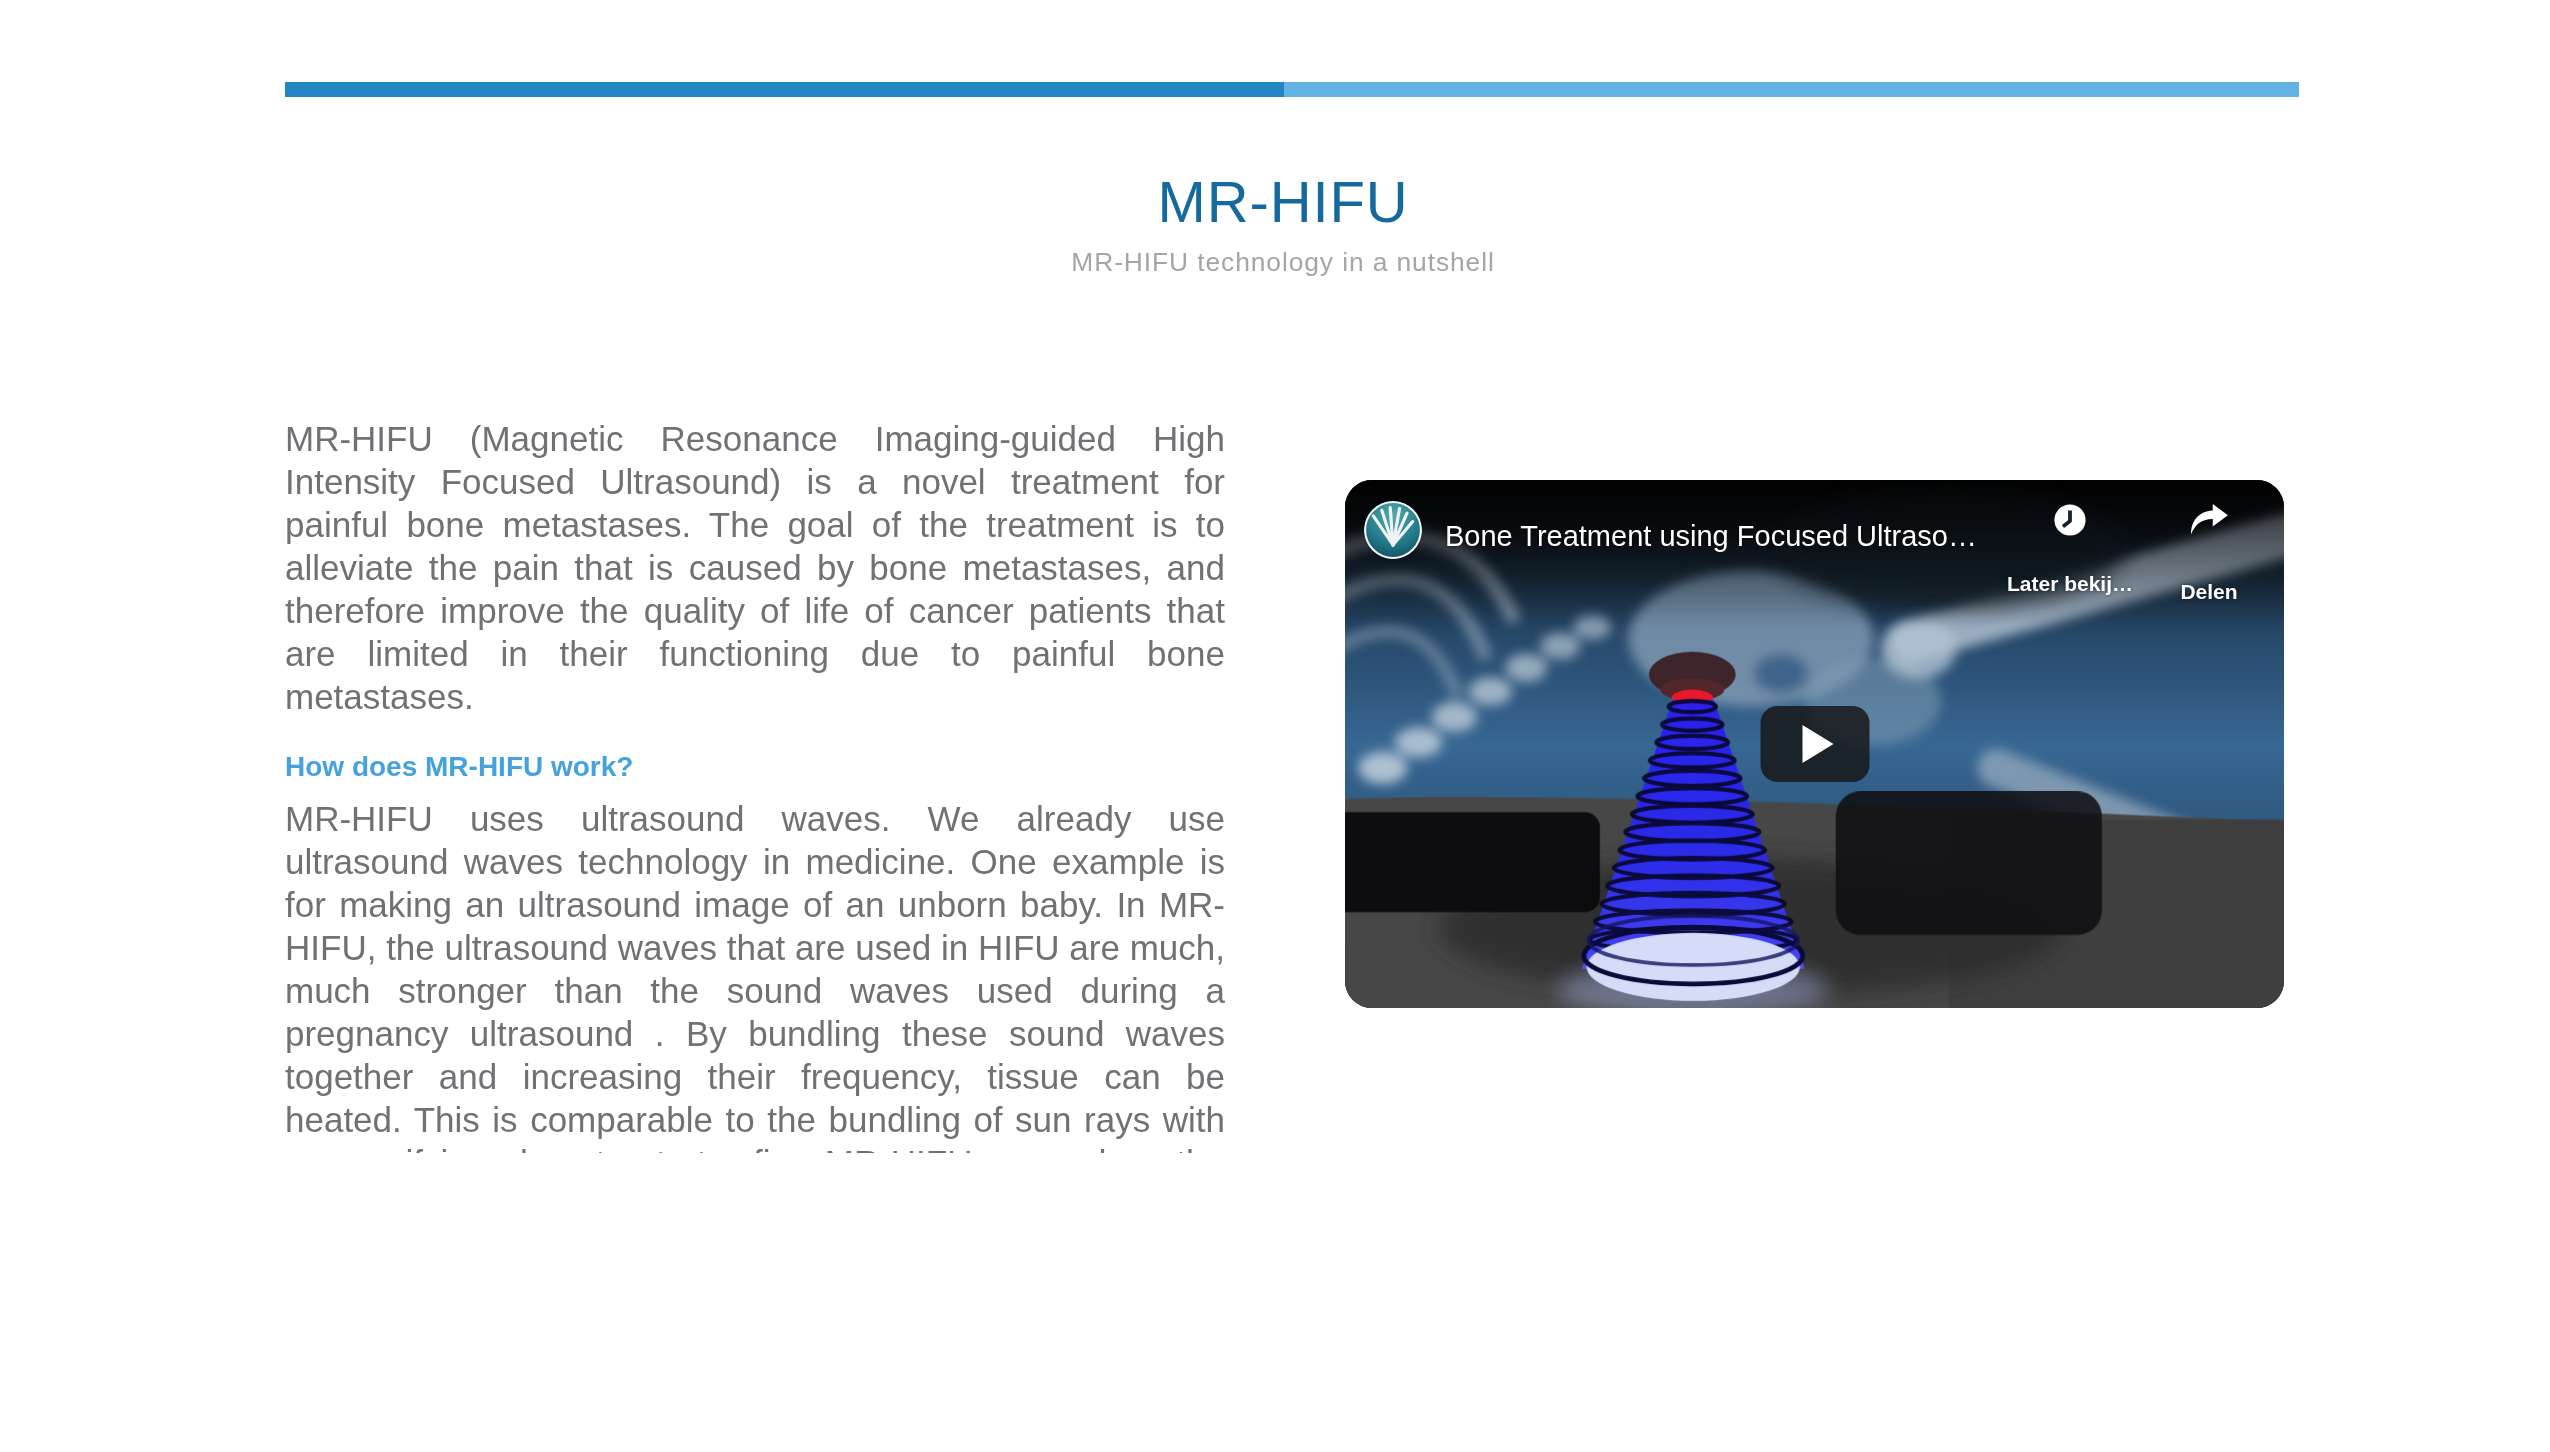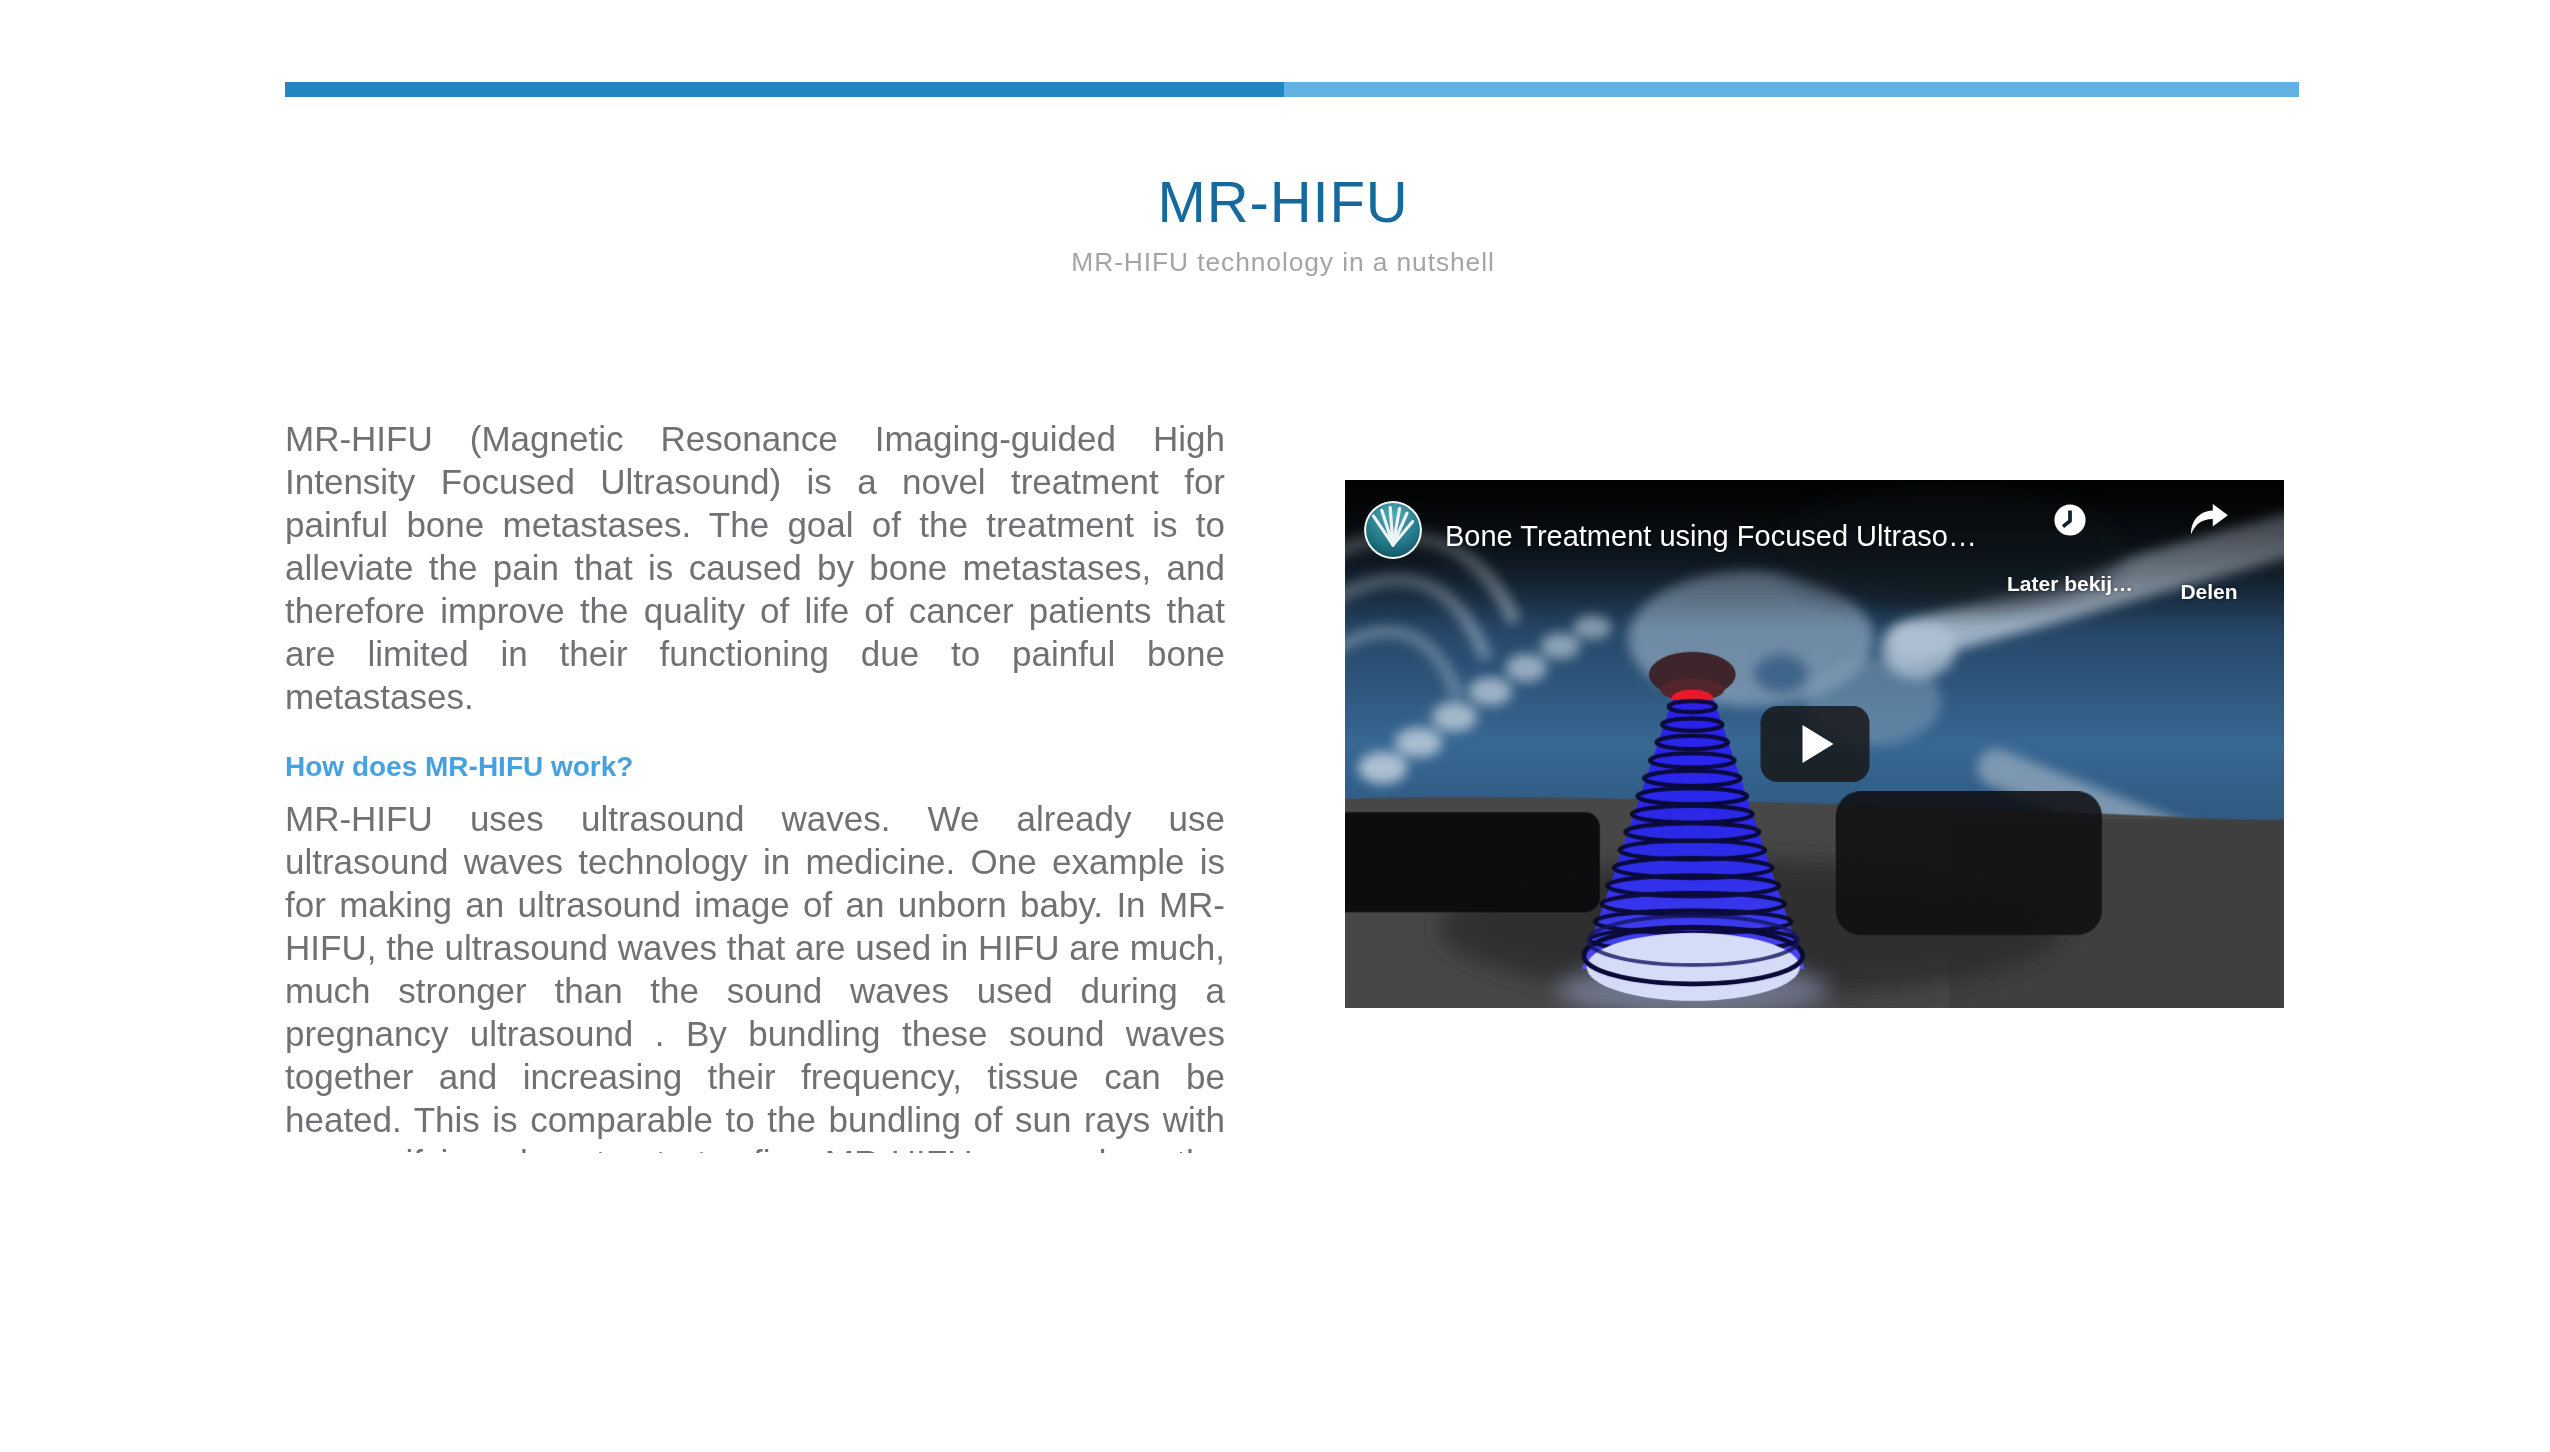--- a/index.html
+++ b/index.html
@@ -19,21 +19,21 @@
                    font-size: 26.4px; font-weight: 400; letter-spacing: 0.9px; }
 
   
   .article { position: absolute; left: 277px; top: 417px; width: 940px; }
   .article p { font-size: 35px; line-height: 43px; text-align: justify; }
   .article .para-1 { margin-bottom: 30px; }
   .article .section-heading { font-size: 28px; font-weight: bold; line-height: 38px; margin-bottom: 11.3px; }
 
   
   .video-player { position: absolute; left: 1337px; top: 480px; width: 939px; height: 528px;
-                  overflow: hidden; background: #222; }
+                  overflow: hidden; background: #222; border-radius: 27px; }
   .video-scene { position: absolute; inset: 0; }
   .video-top-grad { position: absolute; left: 0; top: 0; width: 100%; height: 146px;
                     background: linear-gradient(180deg, rgba(0,0,0,0.78) 0%, rgba(0,0,0,0.45) 45%, rgba(0,0,0,0) 100%); }
   .channel-avatar { position: absolute; left: 19px; top: 21px; width: 58px; height: 58px; border-radius: 50%;
                     overflow: hidden; cursor: pointer; }
   .video-title { position: absolute; left: 100px; top: 40px; max-width: 547px; white-space: nowrap; overflow: hidden;
                  color: #ffffff; font-size: 29px; font-weight: 400; text-shadow: 0 0 3.8px rgba(0,0,0,0.6); cursor: pointer; }
   .yt-action { position: absolute; top: 22.6px; width: 160px; display: flex; flex-direction: column;
                align-items: center; cursor: pointer; }
   .yt-action .yt-label { margin-top: 7.5px; color: #ffffff; font-size: 21px; font-weight: bold;

